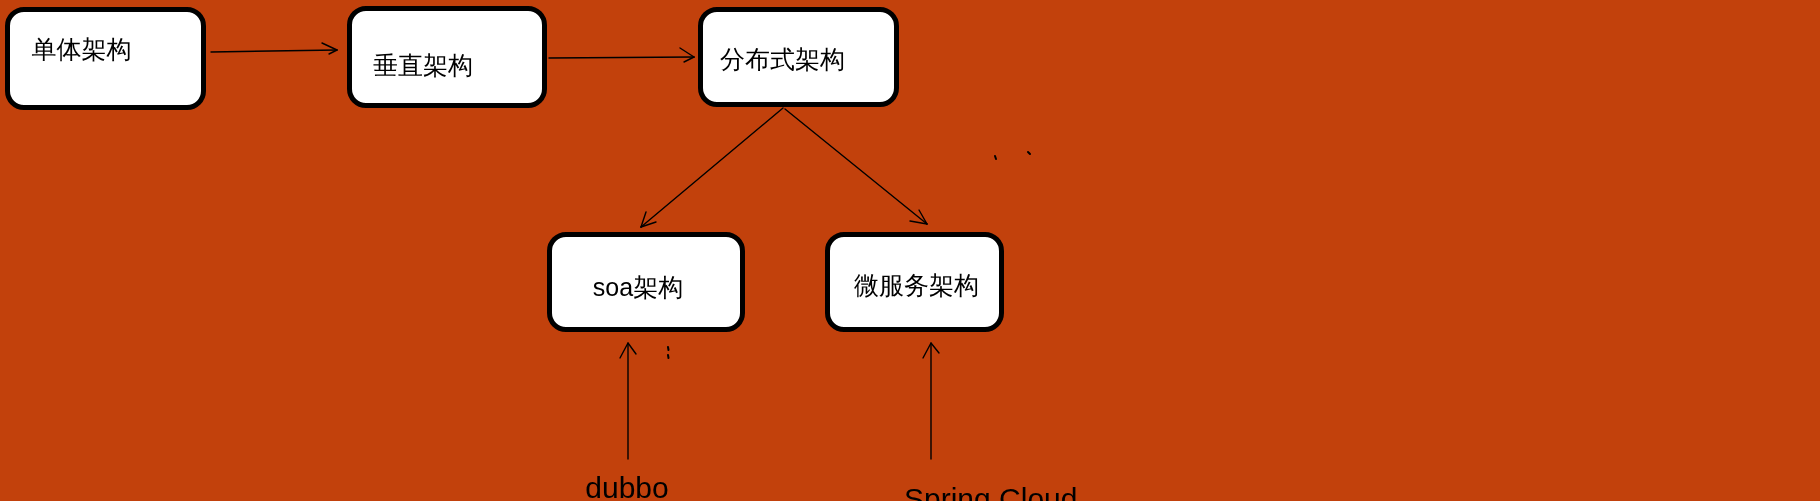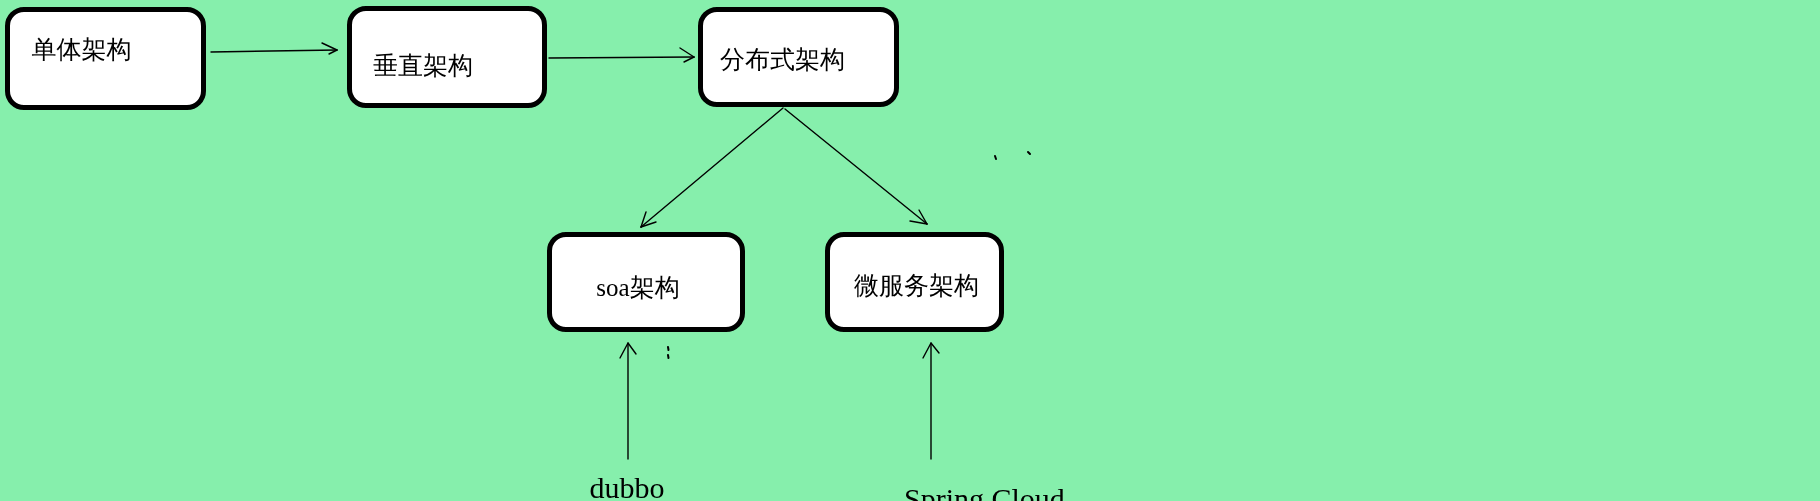--- a/index.html
+++ b/index.html
@@ -4,23 +4,23 @@
 <style>
   html, body {
     margin: 0;
     padding: 0;
     background: #ffffff;
   }
   .canvas {
     position: relative;
     width: 1820px;
     height: 501px;
-    background: #86efac;
+    background: #c2410c;
     overflow: hidden;
-    font-family: Liberation Serif, serif;
+    font-family: Liberation Sans, sans-serif;
     color: #000000;
   }
   .edges-layer {
     position: absolute;
     left: 0;
     top: 0;
     width: 1820px;
     height: 501px;
   }
   .node {

